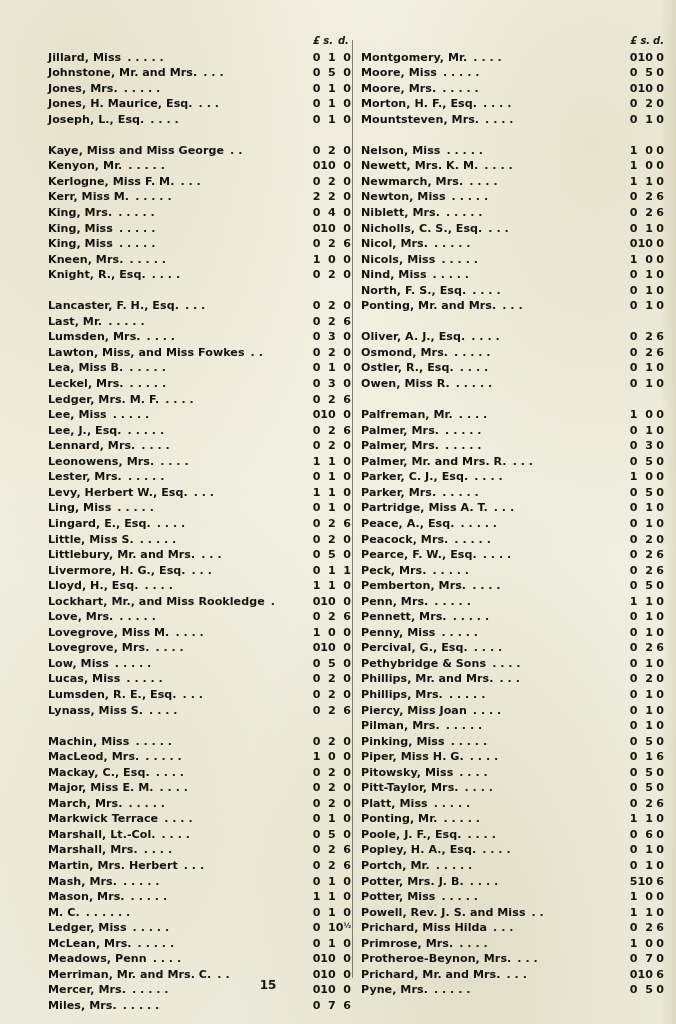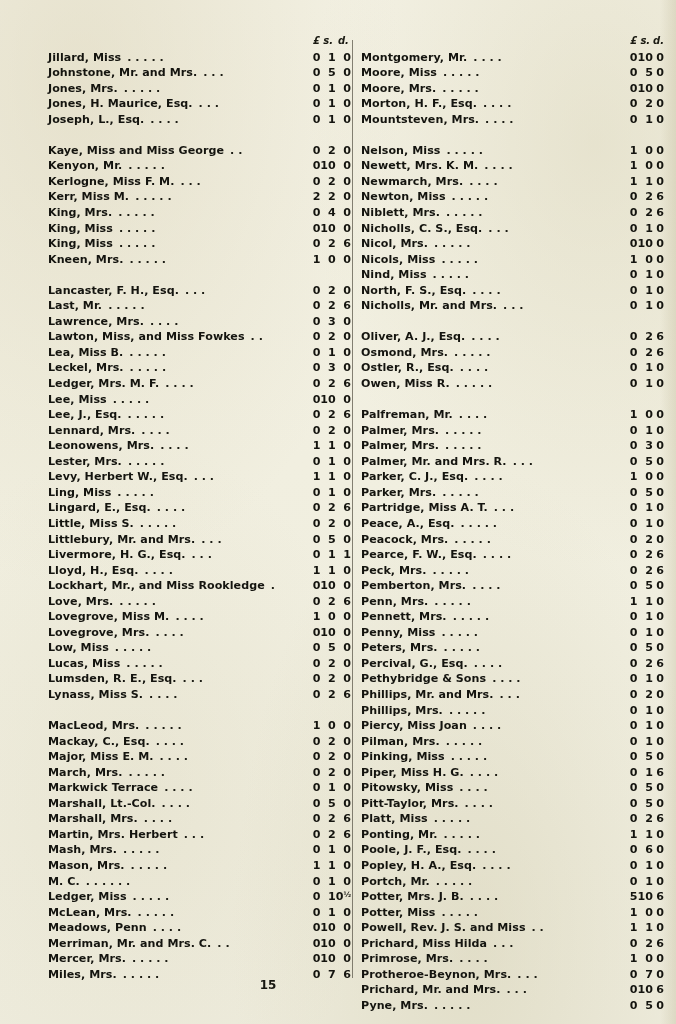--- a/index.html
+++ b/index.html
@@ -222,37 +222,43 @@
               <td class="c-l">0</td>
               <td class="c-s">2</td>
               <td class="c-d">6</td>
             </tr>
             <tr>
               <td class="c-name"><span class="nm">Kneen, Mrs.</span><span class="dots">.      .      .      .      .</span></td>
               <td class="c-l">1</td>
               <td class="c-s">0</td>
               <td class="c-d">0</td>
             </tr>
+            <tr>
+              <td class="c-name"><span class="nm">Knight, R., Esq.</span><span class="dots">.      .      .      .</span></td>
+              <td class="c-l">0</td>
+              <td class="c-s">2</td>
+              <td class="c-d">0</td>
+            </tr>
             <tr class="spacer">
               <td colspan="4"></td>
             </tr>
             <tr>
               <td class="c-name"><span class="nm">Lancaster, F. H., Esq.</span><span class="dots">.       .       .</span></td>
               <td class="c-l">0</td>
               <td class="c-s">2</td>
               <td class="c-d">0</td>
             </tr>
             <tr>
               <td class="c-name"><span class="nm">Last, Mr.</span><span class="dots">.      .      .      .      .</span></td>
               <td class="c-l">0</td>
               <td class="c-s">2</td>
               <td class="c-d">6</td>
             </tr>
             <tr>
-              <td class="c-name"><span class="nm">Lawrence, Mrs.</span><span class="dots">.      .      .      .</span></td>
+              <td class="c-name"><span class="nm">Lumsden, Mrs.</span><span class="dots">.      .      .      .</span></td>
               <td class="c-l">0</td>
               <td class="c-s">3</td>
               <td class="c-d">0</td>
             </tr>
             <tr>
               <td class="c-name"><span class="nm">Lawton, Miss, and Miss Fowkes</span><span class="dots">.      .</span></td>
               <td class="c-l">0</td>
               <td class="c-s">2</td>
               <td class="c-d">0</td>
             </tr>
@@ -389,20 +395,26 @@
               <td class="c-d">0</td>
             </tr>
             <tr>
               <td class="c-name"><span class="nm">Lynass, Miss S.</span><span class="dots">.      .      .      .</span></td>
               <td class="c-l">0</td>
               <td class="c-s">2</td>
               <td class="c-d">6</td>
             </tr>
             <tr class="spacer">
               <td colspan="4"></td>
+            </tr>
+            <tr>
+              <td class="c-name"><span class="nm">Machin, Miss</span><span class="dots">.      .      .      .      .</span></td>
+              <td class="c-l">0</td>
+              <td class="c-s">2</td>
+              <td class="c-d">0</td>
             </tr>
             <tr>
               <td class="c-name"><span class="nm">MacLeod, Mrs.</span><span class="dots">.      .      .      .      .</span></td>
               <td class="c-l">1</td>
               <td class="c-s">0</td>
               <td class="c-d">0</td>
             </tr>
             <tr>
               <td class="c-name"><span class="nm">Mackay, C., Esq.</span><span class="dots">.      .      .      .</span></td>
               <td class="c-l">0</td>
@@ -599,21 +611,21 @@
               <td class="c-s">1</td>
               <td class="c-d">0</td>
             </tr>
             <tr>
               <td class="c-name"><span class="nm">North, F. S., Esq.</span><span class="dots">.      .      .      .</span></td>
               <td class="c-l">0</td>
               <td class="c-s">1</td>
               <td class="c-d">0</td>
             </tr>
             <tr>
-              <td class="c-name"><span class="nm">Nicholls, Mr. and Mrs.</span><span class="dots">.       .       .</span></td>
+              <td class="c-name"><span class="nm">Ponting, Mr. and Mrs.</span><span class="dots">.       .       .</span></td>
               <td class="c-l">0</td>
               <td class="c-s">1</td>
               <td class="c-d">0</td>
             </tr>
             <tr class="spacer">
               <td colspan="4"></td>
             </tr>
             <tr>
               <td class="c-name"><span class="nm">Oliver, A. J., Esq.</span><span class="dots">.      .      .      .</span></td>
               <td class="c-l">0</td>
@@ -722,26 +734,20 @@
             <tr>
               <td class="c-name"><span class="nm">Pennett, Mrs.</span><span class="dots">.      .      .      .      .</span></td>
               <td class="c-l">0</td>
               <td class="c-s">1</td>
               <td class="c-d">0</td>
             </tr>
             <tr>
               <td class="c-name"><span class="nm">Penny, Miss</span><span class="dots">.      .      .      .      .</span></td>
               <td class="c-l">0</td>
               <td class="c-s">1</td>
-              <td class="c-d">0</td>
-            </tr>
-            <tr>
-              <td class="c-name"><span class="nm">Peters, Mrs.</span><span class="dots">.      .      .      .      .</span></td>
-              <td class="c-l">0</td>
-              <td class="c-s">5</td>
               <td class="c-d">0</td>
             </tr>
             <tr>
               <td class="c-name"><span class="nm">Percival, G., Esq.</span><span class="dots">.      .      .      .</span></td>
               <td class="c-l">0</td>
               <td class="c-s">2</td>
               <td class="c-d">6</td>
             </tr>
             <tr>
               <td class="c-name"><span class="nm">Pethybridge &amp; Sons</span><span class="dots">.      .      .      .</span></td>

